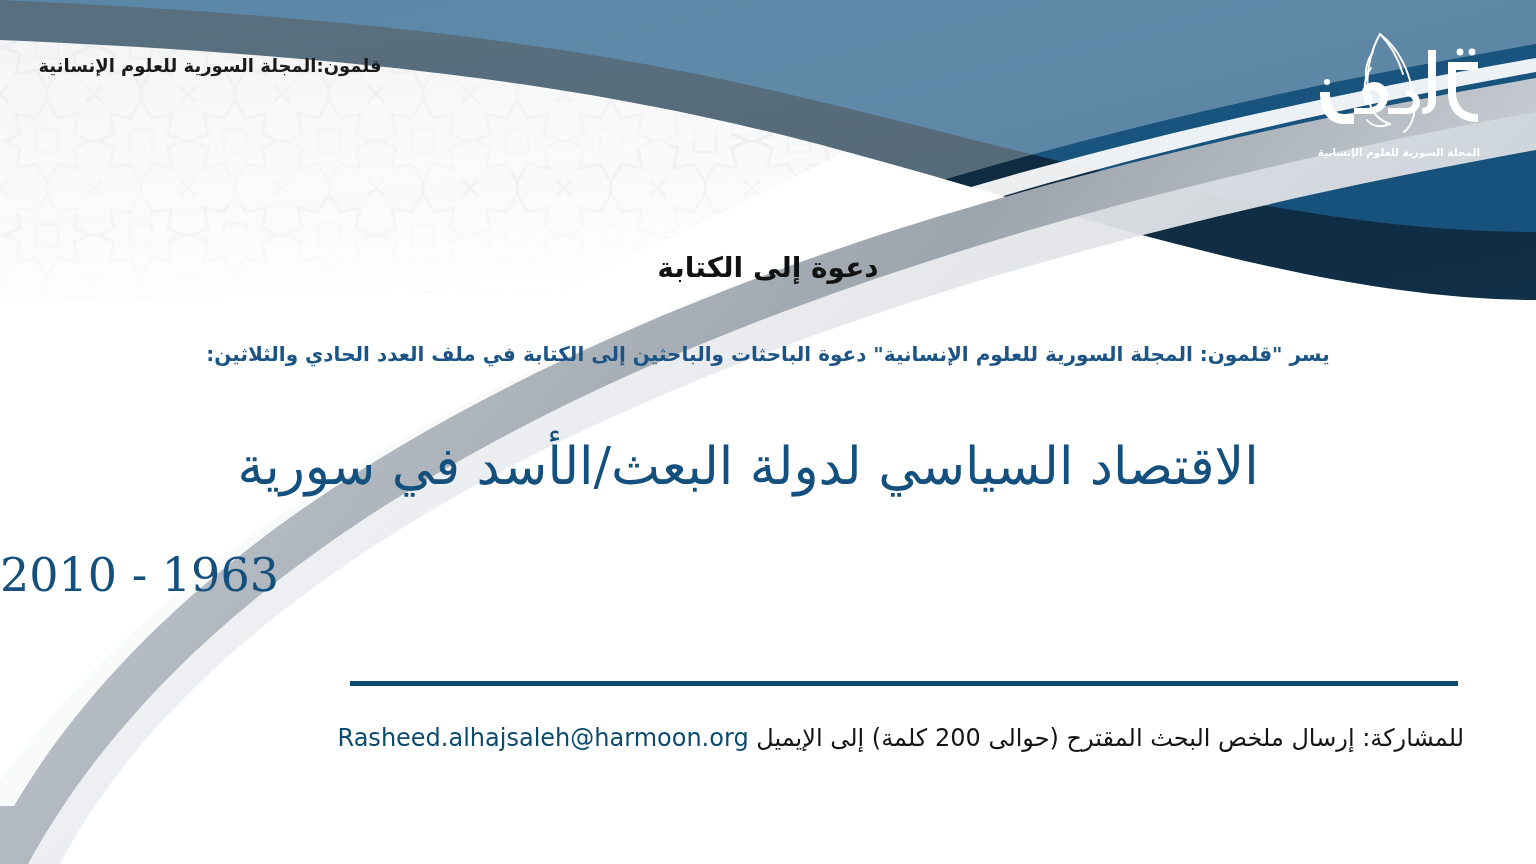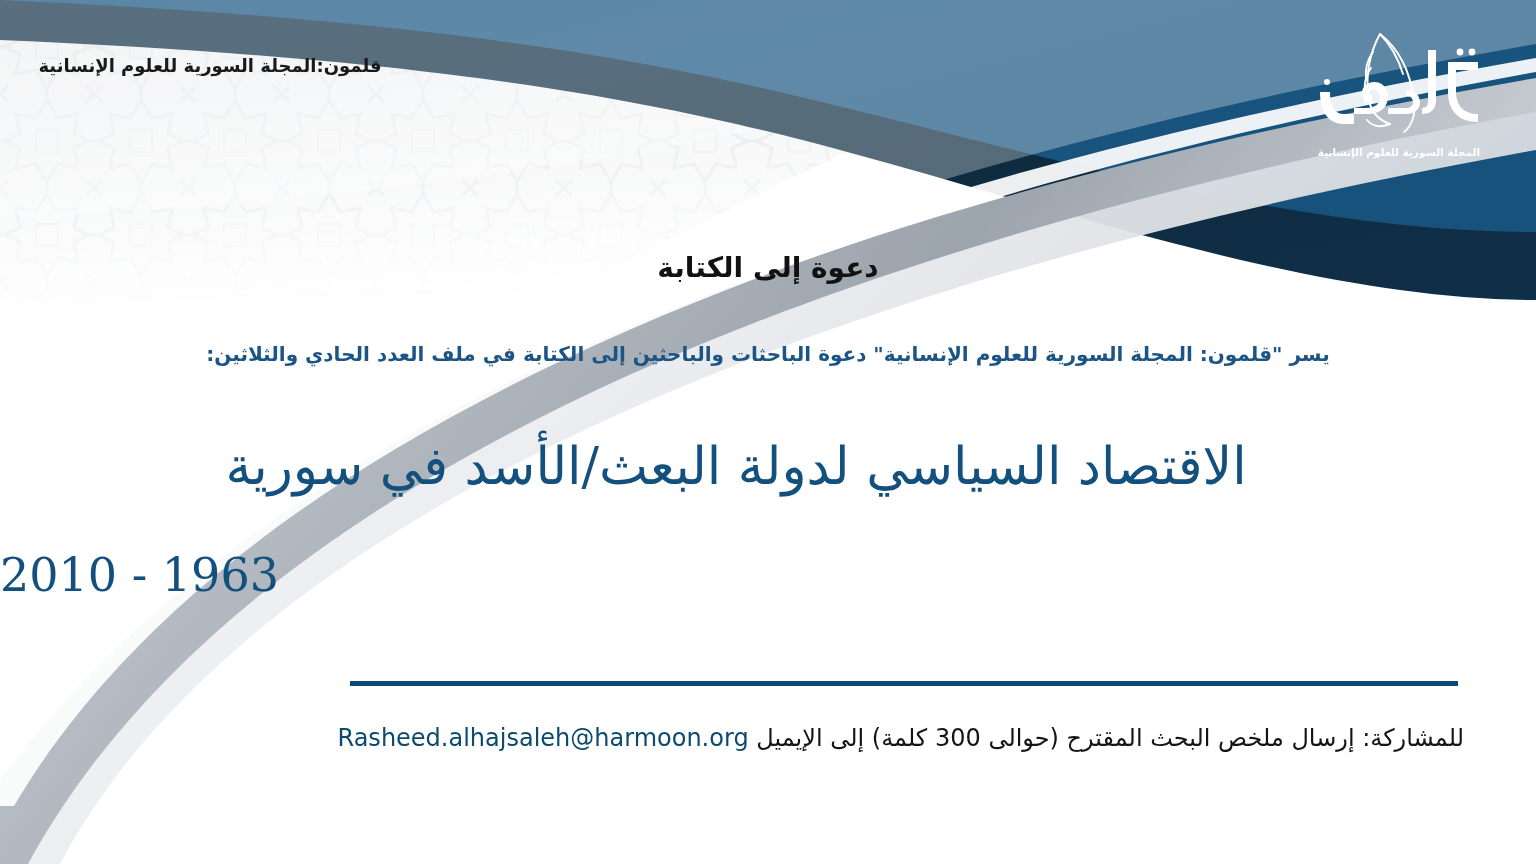--- a/index.html
+++ b/index.html
@@ -86,21 +86,21 @@
     text-align: center;
     font-size: 20px;
     font-weight: 600;
     color: #1c5585;
     direction: rtl;
   }
 
   .dossier-title {
     position: absolute;
     top: 436px;
-    left: 0;
+    left: 12px;
     width: 1472px;
     text-align: center;
     font-size: 52px;
     font-weight: 400;
     color: #13507d;
     direction: rtl;
     font-family: "DejaVu Serif", "Liberation Serif", serif;
     letter-spacing: -1px;
     white-space: nowrap;
   }
@@ -274,18 +274,18 @@
   <div class="invite-sub">يسر "قلمون: المجلة السورية للعلوم الإنسانية" دعوة الباحثات والباحثين إلى الكتابة في ملف العدد الحادي والثلاثين:</div>
 
   <div class="dossier-title">الاقتصاد السياسي لدولة البعث/الأسد في سورية</div>
 
   <div class="dossier-years">2010 - 1963</div>
 
   <div class="divider"></div>
 
   <div class="footer-lines">
     <div class="footer-line">
-      <span>للمشاركة: إرسال ملخص البحث المقترح (حوالى 300 كلمة) إلى الإيميل</span>
+      <span>للمشاركة: إرسال ملخص البحث المقترح (حوالى 200 كلمة) إلى الإيميل</span>
       <span class="email-link">Rasheed.alhajsaleh@harmoon.org</span>
     </div>
   </div>
 
 </div>
 
 </body></html>

